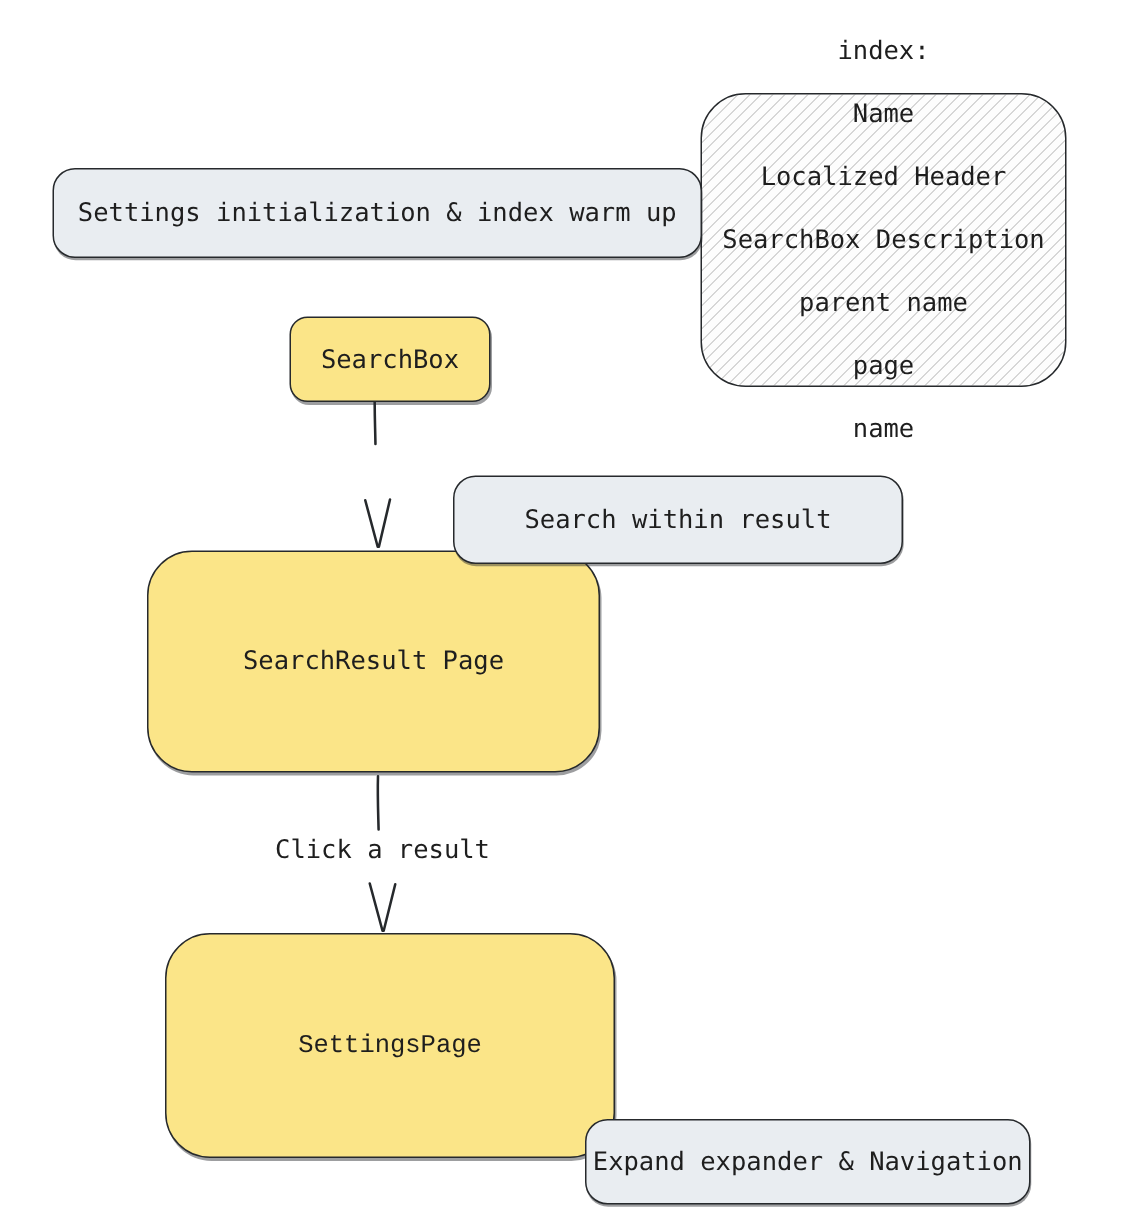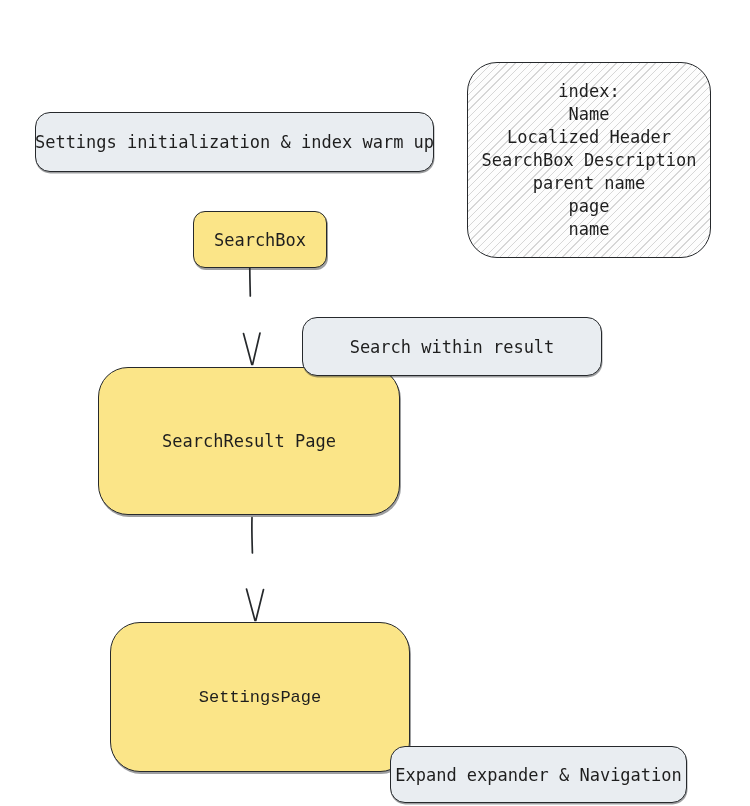--- a/index.html
+++ b/index.html
@@ -18,20 +18,21 @@
   .node {
     position: absolute;
     display: flex;
     align-items: center;
     justify-content: center;
     box-sizing: border-box;
     border: 1.7px solid #26292c;
     font-size: 17px;
     text-align: center;
     white-space: nowrap;
+    gap: 19px;
   }
   .gray {
     background: #e9edf1;
     border-radius: 15px;
     box-shadow: 0.5px 1.5px 0 rgba(38,41,44,0.45);
   }
   .yellow {
     background: #fbe588;
     box-shadow: 1px 2px 0 rgba(38,41,44,0.45);
   }
@@ -39,21 +40,21 @@
     background-color: #fdfdfd;
     background-image: repeating-linear-gradient(
       135deg,
       rgba(115,115,115,0.28) 0px,
       rgba(115,115,115,0.28) 1px,
       transparent 1px,
       transparent 5.5px
     );
     border-radius: 30px;
   }
-  #settings-init { left: 35px;  top: 112px; width: 399px; height: 60px;  z-index: 2; align-items: center; }
+  #settings-init { left: 35px;  top: 112px; width: 433px; height: 60px;  z-index: 2; align-items: center; }
   #index-note    { left: 467px; top: 62px;  width: 244px; height: 196px; z-index: 1;
                    flex-direction: column; line-height: 23px; white-space: normal; }
   #search-box    { left: 193px; top: 211px; width: 134px; height: 57px;  border-radius: 12px; z-index: 2; }
   #search-within { left: 302px; top: 317px; width: 300px; height: 59px;  z-index: 3; }
   #search-result { left: 98px;  top: 367px; width: 302px; height: 148px; border-radius: 30px; z-index: 2; justify-content: center; }
   #settings-page { left: 110px; top: 622px; width: 300px; height: 150px; border-radius: 30px; z-index: 2; font-family: Liberation Mono, monospace; }
   #expand-nav    { left: 390px; top: 714px; width: 297px; height: 57px;  z-index: 3; margin-top: 32px; }
 
   .edge-label {
     position: absolute;
@@ -106,20 +107,21 @@
 
 
   <div class="node gray" id="search-within">
     <span>Search within result</span>
   </div>
 
   <div class="node yellow" id="search-result">
     <span>SearchResult Page</span>
   </div>
 
+  <div class="edge-label" id="label-click">Click a result</div>
 
   <div class="node yellow" id="settings-page">
     <span>SettingsPage</span>
   </div>
 
   <div class="node gray" id="expand-nav">
     <span>Expand expander &amp; Navigation</span>
   </div>
 
 </div>

